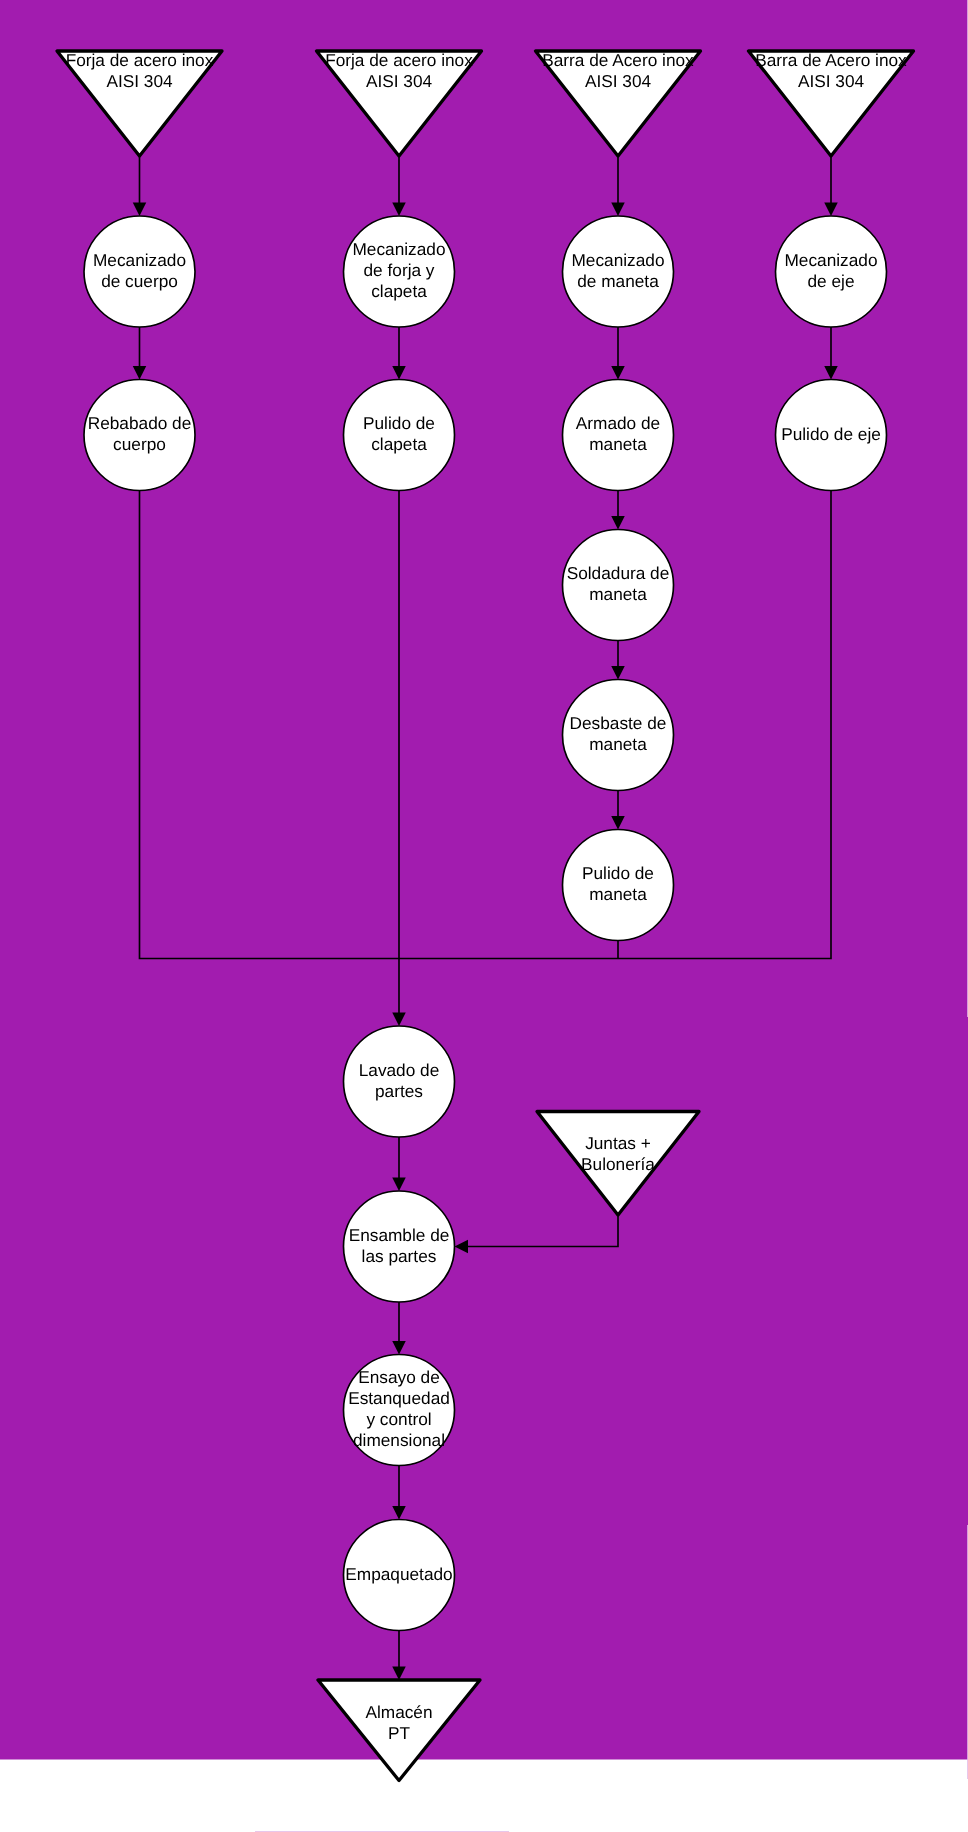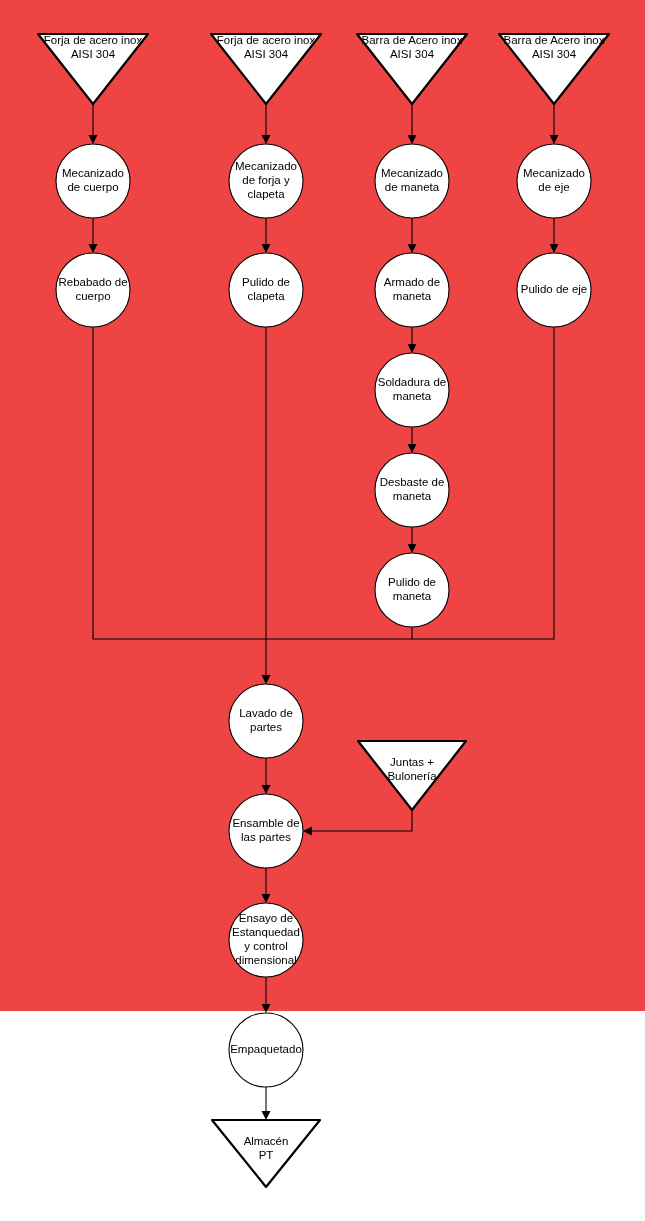--- a/index.html
+++ b/index.html
@@ -9,22 +9,22 @@
   }
   body {
     width: 645px;
     height: 1221px;
     font-family: "Liberation Sans", sans-serif;
     overflow: hidden;
   }
   #flowchart-root {
     position: relative;
     width: 645px;
-    height: 1011px;
-    background: #ef4444;
+    height: 1173px;
+    background: #a21caf;
   }
   svg#diagram {
     display: block;
     width: 645px;
     height: 1221px;
   }
   .node-shape {
     fill: #ffffff;
     stroke: #000000;
     stroke-width: 1.1;

